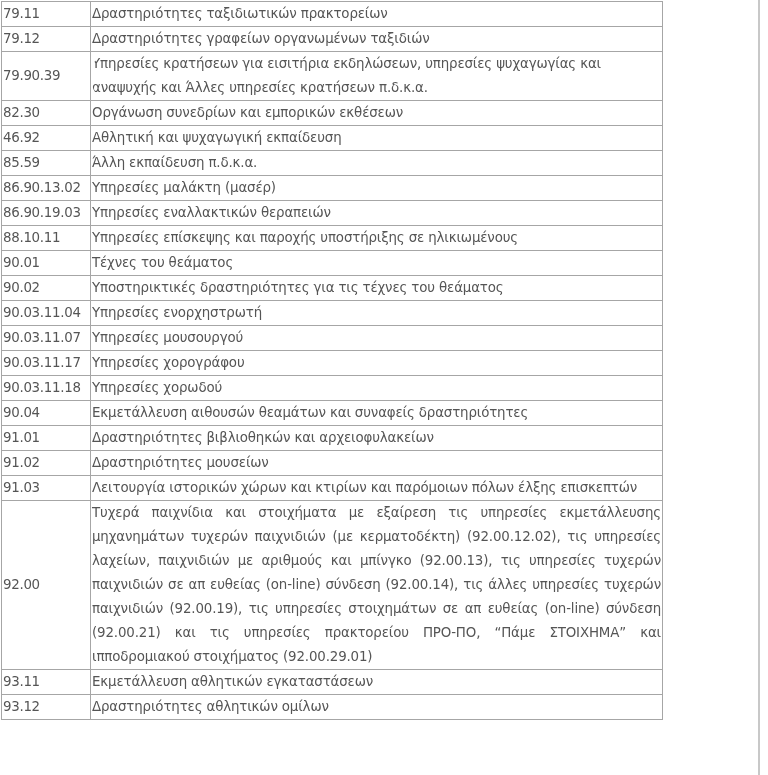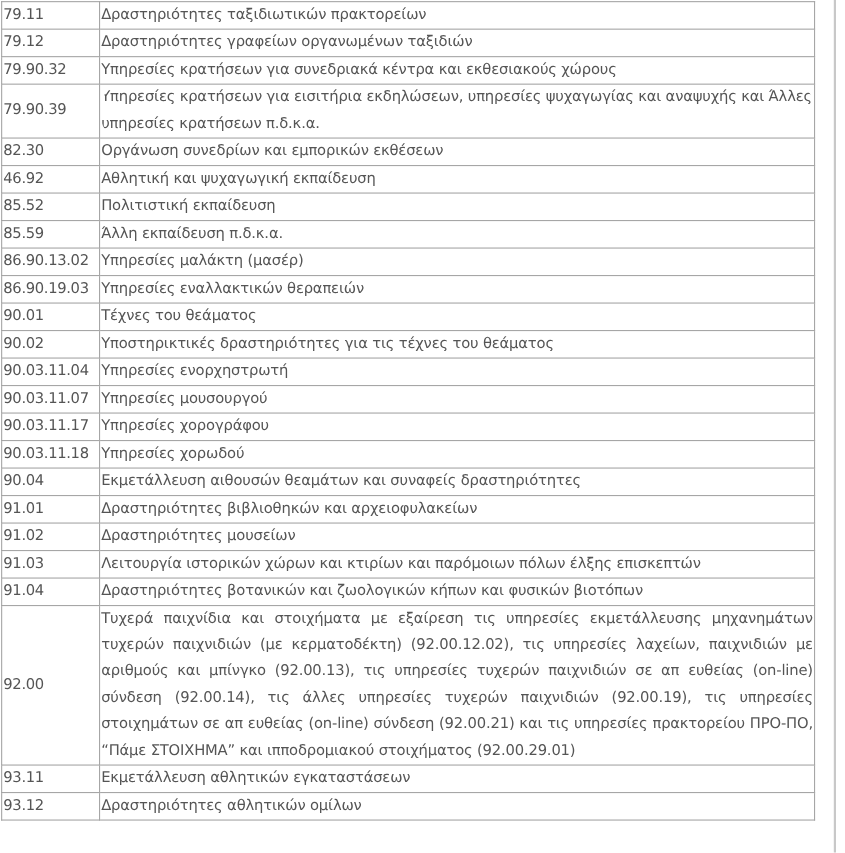--- a/index.html
+++ b/index.html
@@ -10,21 +10,21 @@
   body {
     width: 768px;
     height: 775px;
     overflow: hidden;
     font-family: "DejaVu Sans", sans-serif;
   }
   table.kad {
     position: absolute;
     left: 1px;
     top: 1px;
-    width: 740px;
+    width: 662px;
     border-collapse: collapse;
     table-layout: fixed;
     font-size: 13.4px;
     color: #555555;
     letter-spacing: -0.15px;
   }
   table.kad td {
     border: 1px solid #a6a6a6;
     padding: 0 1px;
     vertical-align: middle;
@@ -66,50 +66,46 @@
   <tbody>
     <tr>
       <td class="code">79.11</td>
       <td class="desc">Δραστηριότητες ταξιδιωτικών πρακτορείων</td>
     </tr>
     <tr>
       <td class="code">79.12</td>
       <td class="desc">Δραστηριότητες γραφείων οργανωμένων ταξιδιών</td>
     </tr>
     <tr>
-      <td class="code">79.90.32</td>
-      <td class="desc">Υπηρεσίες κρατήσεων για συνεδριακά κέντρα και εκθεσιακούς χώρους</td>
-    </tr>
-    <tr>
       <td class="code">79.90.39</td>
       <td class="desc wrap2">Υπηρεσίες κρατήσεων για εισιτήρια εκδηλώσεων, υπηρεσίες ψυχαγωγίας και αναψυχής και Άλλες υπηρεσίες κρατήσεων π.δ.κ.α.</td>
     </tr>
     <tr>
       <td class="code">82.30</td>
       <td class="desc">Οργάνωση συνεδρίων και εμπορικών εκθέσεων</td>
     </tr>
     <tr>
       <td class="code">46.92</td>
       <td class="desc">Αθλητική και ψυχαγωγική εκπαίδευση</td>
     </tr>
     <tr>
-      <td class="code">85.52</td>
-      <td class="desc">Πολιτιστική εκπαίδευση</td>
-    </tr>
-    <tr>
       <td class="code">85.59</td>
       <td class="desc">Άλλη εκπαίδευση π.δ.κ.α.</td>
     </tr>
     <tr>
       <td class="code">86.90.13.02</td>
       <td class="desc">Υπηρεσίες μαλάκτη (μασέρ)</td>
     </tr>
     <tr>
       <td class="code">86.90.19.03</td>
       <td class="desc">Υπηρεσίες εναλλακτικών θεραπειών</td>
+    </tr>
+    <tr>
+      <td class="code">88.10.11</td>
+      <td class="desc">Υπηρεσίες επίσκεψης και παροχής υποστήριξης σε ηλικιωμένους</td>
     </tr>
     <tr>
       <td class="code">90.01</td>
       <td class="desc">Τέχνες του θεάματος</td>
     </tr>
     <tr>
       <td class="code">90.02</td>
       <td class="desc">Υποστηρικτικές δραστηριότητες για τις τέχνες του θεάματος</td>
     </tr>
     <tr>
@@ -138,24 +134,20 @@
     </tr>
     <tr>
       <td class="code">91.02</td>
       <td class="desc">Δραστηριότητες μουσείων</td>
     </tr>
     <tr>
       <td class="code">91.03</td>
       <td class="desc">Λειτουργία ιστορικών χώρων και κτιρίων και παρόμοιων πόλων έλξης επισκεπτών</td>
     </tr>
     <tr>
-      <td class="code">91.04</td>
-      <td class="desc">Δραστηριότητες βοτανικών και ζωολογικών κήπων και φυσικών βιοτόπων</td>
-    </tr>
-    <tr>
       <td class="code">92.00</td>
       <td class="desc wrap">Τυχερά παιχνίδια και στοιχήματα με εξαίρεση τις υπηρεσίες εκμετάλλευσης μηχανημάτων τυχερών παιχνιδιών (με κερματοδέκτη) (92.00.12.02), τις υπηρεσίες λαχείων, παιχνιδιών με αριθμούς και μπίνγκο (92.00.13), τις υπηρεσίες τυχερών παιχνιδιών σε απ ευθείας (on-line) σύνδεση (92.00.14), τις άλλες υπηρεσίες τυχερών παιχνιδιών (92.00.19), τις υπηρεσίες στοιχημάτων σε απ ευθείας (on-line) σύνδεση (92.00.21) και τις υπηρεσίες πρακτορείου ΠΡΟ-ΠΟ, “Πάμε ΣΤΟΙΧΗΜΑ” και ιπποδρομιακού στοιχήματος (92.00.29.01)</td>
     </tr>
     <tr>
       <td class="code">93.11</td>
       <td class="desc">Εκμετάλλευση αθλητικών εγκαταστάσεων</td>
     </tr>
     <tr>
       <td class="code">93.12</td>
       <td class="desc">Δραστηριότητες αθλητικών ομίλων</td>

